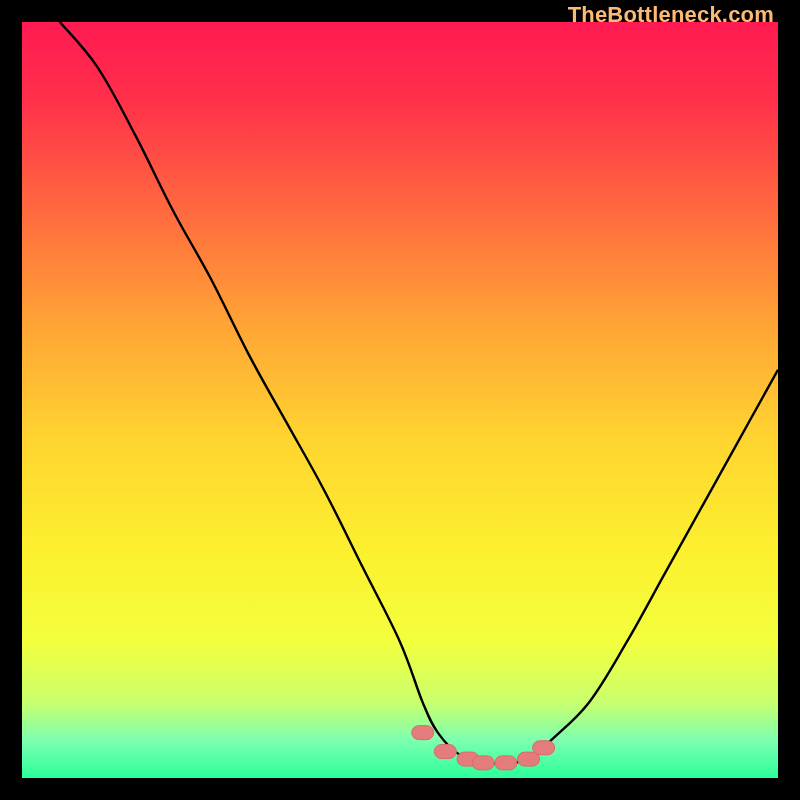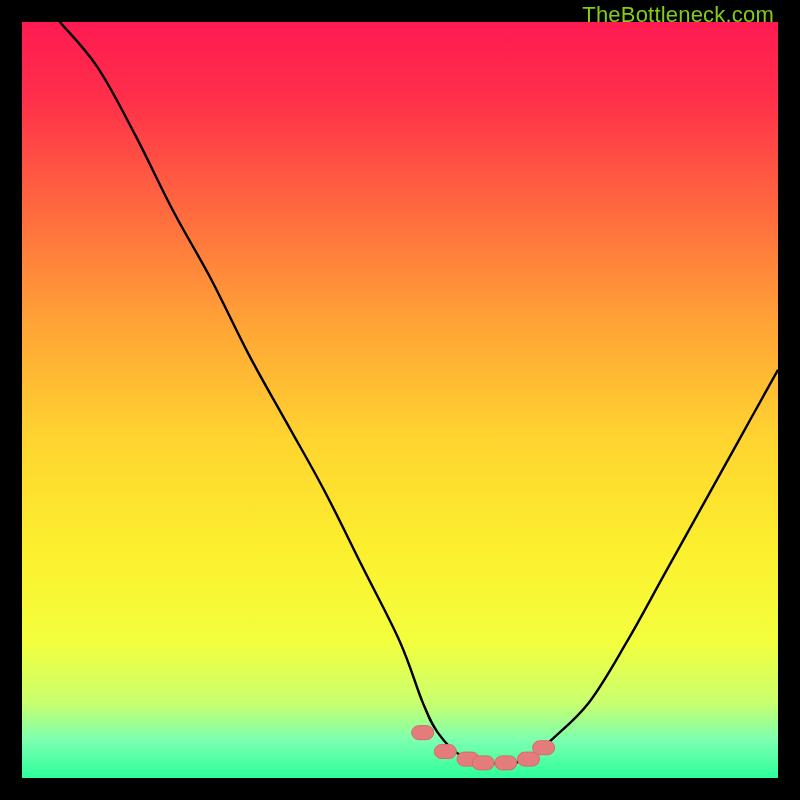--- a/index.html
+++ b/index.html
@@ -24,22 +24,22 @@
     left: 0;
     top: 0;
     width: 756px;
     height: 756px;
   }
   .watermark {
     position: absolute;
     top: 2px;
     right: 26px;
     font-size: 22px;
-    font-weight: 400;
-    color: #84cc16;
+    font-weight: 700;
+    color: #fdba74;
     letter-spacing: 0.2px;
   }
 </style>
 </head>
 <body>
 
 <div class="frame">
   <svg class="plot" viewBox="0 0 756 756" preserveAspectRatio="none">
     <defs>
       <linearGradient id="bg-grad" x1="0" y1="0" x2="0" y2="1">

